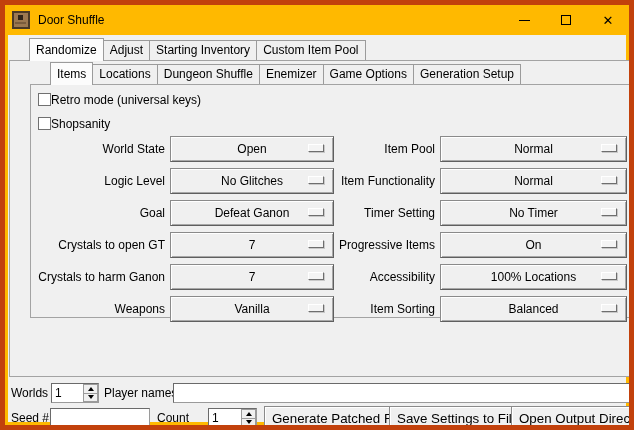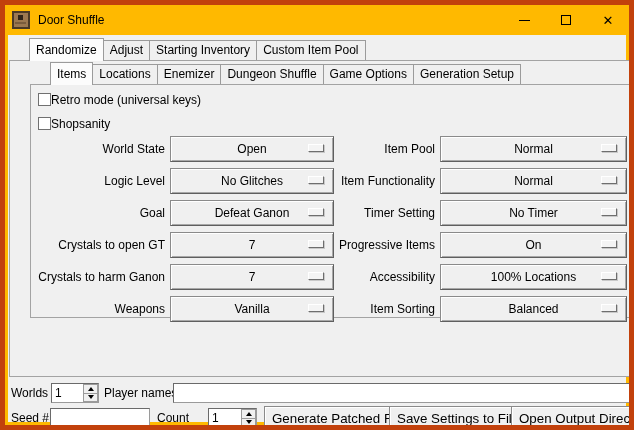--- a/index.html
+++ b/index.html
@@ -99,22 +99,22 @@
     <div class="tab selected">Randomize</div>
     <div class="tab">Adjust</div>
     <div class="tab">Starting Inventory</div>
     <div class="tab">Custom Item Pool</div>
   </div>
   <div class="panel panel-outer"></div>
 
   <div class="tabbar tabbar-sub">
     <div class="tab selected">Items</div>
     <div class="tab">Locations</div>
+    <div class="tab">Dungeon Shuffle</div>
     <div class="tab">Enemizer</div>
-    <div class="tab">Dungeon Shuffle</div>
     <div class="tab">Game Options</div>
     <div class="tab">Generation Setup</div>
   </div>
   <div class="panel panel-inner"></div>
 
   <div class="check-row" style="top:87px;">
     <span class="checkbox"></span>
     <span>Retro mode (universal keys)</span>
   </div>
   <div class="check-row" style="top:111px;">

